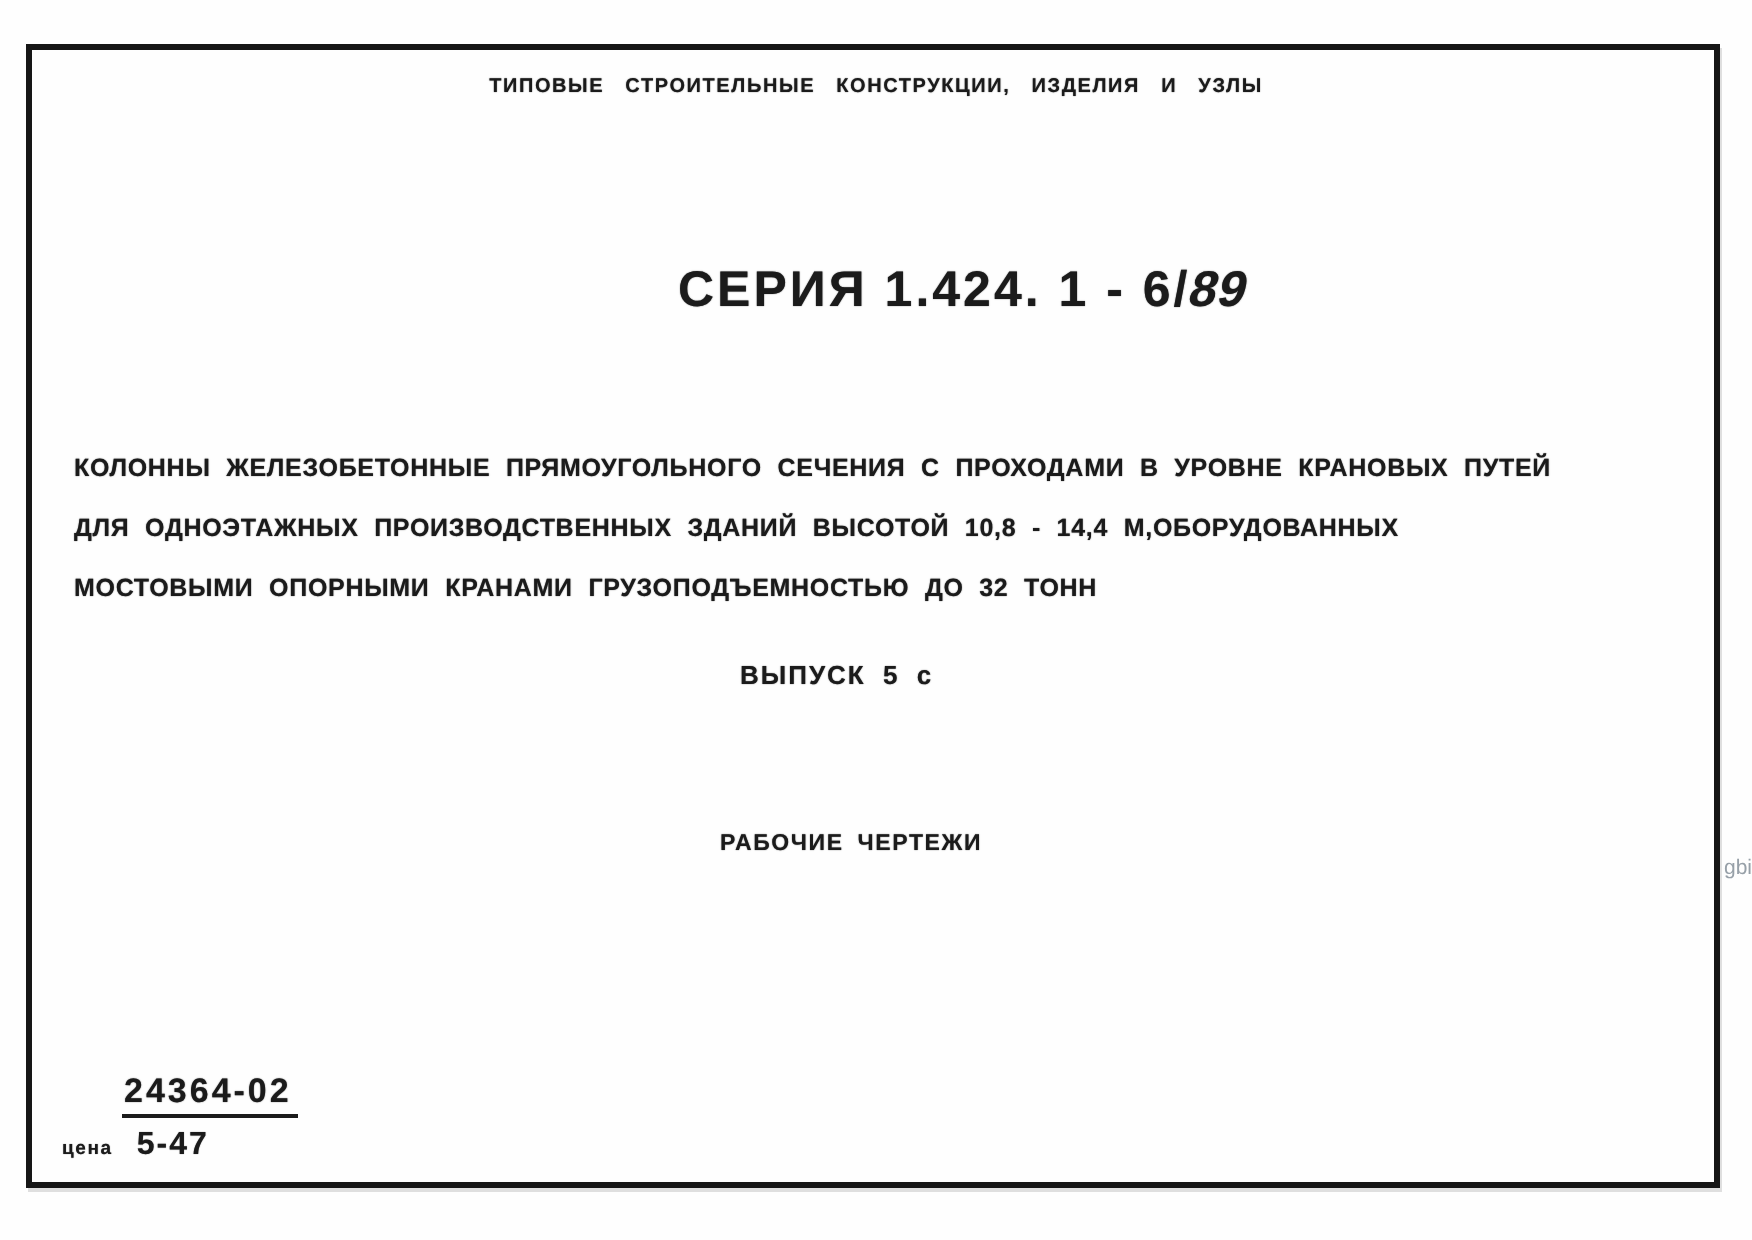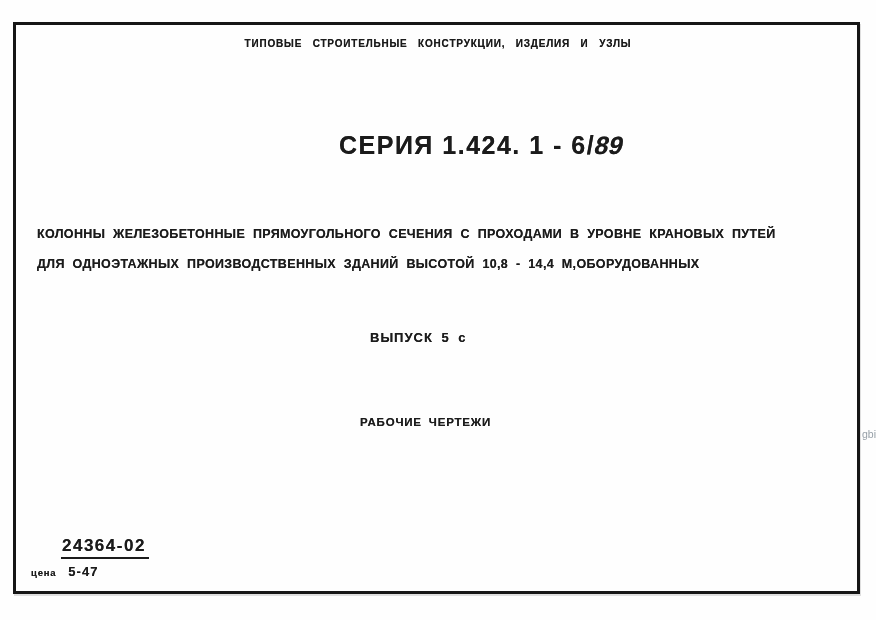--- a/index.html
+++ b/index.html
@@ -114,21 +114,21 @@
     padding-left: 2px;
     font-weight: bold;
     text-shadow: 0 0 0.5px rgba(20,20,20,0.7);
     filter: blur(0.2px);
   }
   .price-label {
     font-size: 9.5px;
     letter-spacing: 0.8px;
   }
   .price-value {
-    font-size: 13px;
+    font-size: 16px;
     letter-spacing: 1px;
   }
   .watermark {
     position: absolute;
     left: 814px;
     top: 428px;
     font-size: 10.5px;
     font-weight: normal;
     color: #97a0a8;
     z-index: 5;
@@ -146,20 +146,21 @@
   <div class="ink header-line">ТИПОВЫЕ СТРОИТЕЛЬНЫЕ КОНСТРУКЦИИ, ИЗДЕЛИЯ И УЗЛЫ</div>
 
   <div class="ink series-title">
     <span>СЕРИЯ 1.424. 1 - 6/</span><span class="hand">89</span>
   </div>
 
   <div class="ink desc desc-1">КОЛОННЫ ЖЕЛЕЗОБЕТОННЫЕ ПРЯМОУГОЛЬНОГО СЕЧЕНИЯ С ПРОХОДАМИ В УРОВНЕ КРАНОВЫХ ПУТЕЙ</div>
 
   <div class="ink desc desc-2">ДЛЯ ОДНОЭТАЖНЫХ ПРОИЗВОДСТВЕННЫХ ЗДАНИЙ ВЫСОТОЙ 10,8 - 14,4 М,ОБОРУДОВАННЫХ</div>
 
+  <div class="ink desc desc-3">МОСТОВЫМИ ОПОРНЫМИ КРАНАМИ ГРУЗОПОДЪЕМНОСТЬЮ ДО 32 ТОНН</div>
 
   <div class="ink issue-line">ВЫПУСК 5 с</div>
 
 
   <div class="ink doctype-line">РАБОЧИЕ ЧЕРТЕЖИ</div>
 
   <div class="stamp">
     <div class="stamp-code">24364-02</div>
     <div class="stamp-price">
       <span class="price-label">цена</span>

